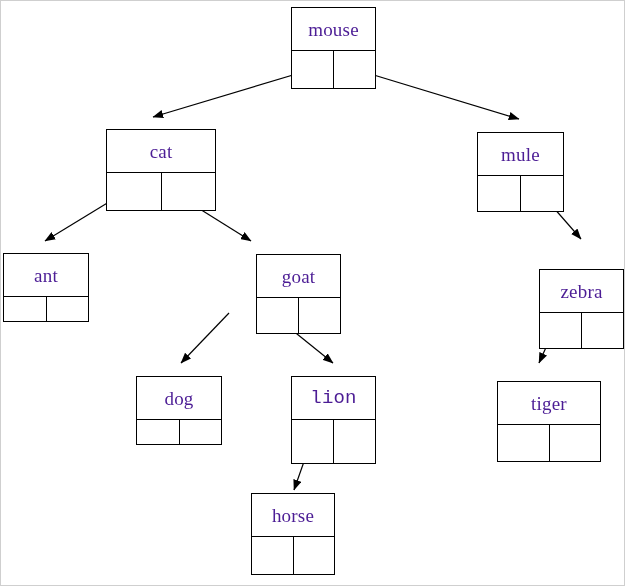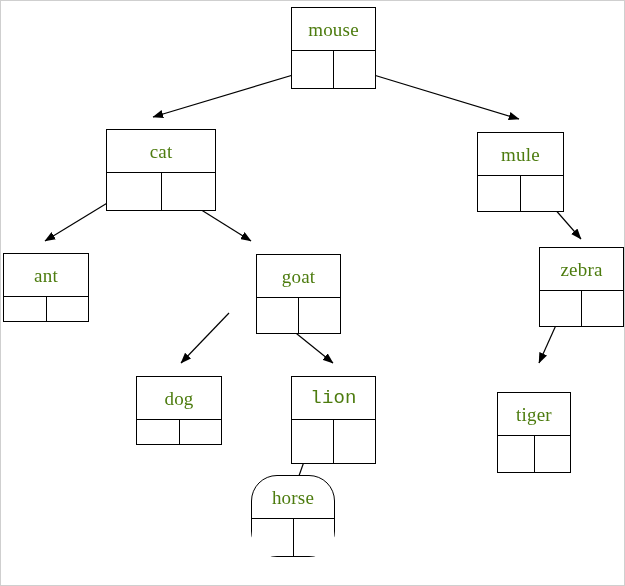--- a/index.html
+++ b/index.html
@@ -34,21 +34,21 @@
     flex-direction: column;
     z-index: 2;
   }
   .node-label {
     flex: 0 0 auto;
     display: flex;
     align-items: center;
     justify-content: center;
     border-bottom: 1.5px solid #000000;
     font-size: 19px;
-    color: #4d7c0f;
+    color: #4c1d95;
     line-height: 1;
     letter-spacing: 0.2px;
     user-select: none;
   }
   .node-ptrs {
     flex: 1 1 auto;
     display: flex;
     flex-direction: row;
   }
   .ptr {
@@ -112,49 +112,49 @@
           <div class="ptr ptr-right"></div>
         </div>
       </div>
       <div class="node" style="left: 207px; top: 253px; width: 85px; height: 80px; margin-left: 48px;">
         <div class="node-label" style="height: 42px;">goat</div>
         <div class="node-ptrs">
           <div class="ptr ptr-left"></div>
           <div class="ptr ptr-right"></div>
         </div>
       </div>
-      <div class="node" style="left: 538px; top: 246px; width: 85px; height: 80px;">
+      <div class="node" style="left: 538px; top: 268px; width: 85px; height: 80px;">
         <div class="node-label" style="height: 42px;">zebra</div>
         <div class="node-ptrs">
           <div class="ptr ptr-left"></div>
           <div class="ptr ptr-right"></div>
         </div>
       </div>
       <div class="node" style="left: 135px; top: 375px; width: 86px; height: 69px;">
         <div class="node-label" style="height: 42px;">dog</div>
         <div class="node-ptrs">
           <div class="ptr ptr-left"></div>
           <div class="ptr ptr-right"></div>
         </div>
       </div>
       <div class="node" style="left: 290px; top: 375px; width: 85px; height: 88px; font-family: Liberation Mono, monospace;">
         <div class="node-label" style="height: 42px;">lion</div>
         <div class="node-ptrs">
           <div class="ptr ptr-left"></div>
           <div class="ptr ptr-right"></div>
         </div>
       </div>
-      <div class="node" style="left: 496px; top: 391px; width: 74px; height: 81px;">
+      <div class="node" style="left: 496px; top: 380px; width: 104px; height: 81px;">
         <div class="node-label" style="height: 42px;">tiger</div>
         <div class="node-ptrs">
           <div class="ptr ptr-left"></div>
           <div class="ptr ptr-right"></div>
         </div>
       </div>
-      <div class="node" style="left: 250px; top: 474px; width: 84px; height: 82px; border-radius: 26px;">
+      <div class="node" style="left: 250px; top: 492px; width: 84px; height: 82px;">
         <div class="node-label" style="height: 42px;">horse</div>
         <div class="node-ptrs">
           <div class="ptr ptr-left"></div>
           <div class="ptr ptr-right"></div>
         </div>
       </div>
     </div>
 
 </div>
 

